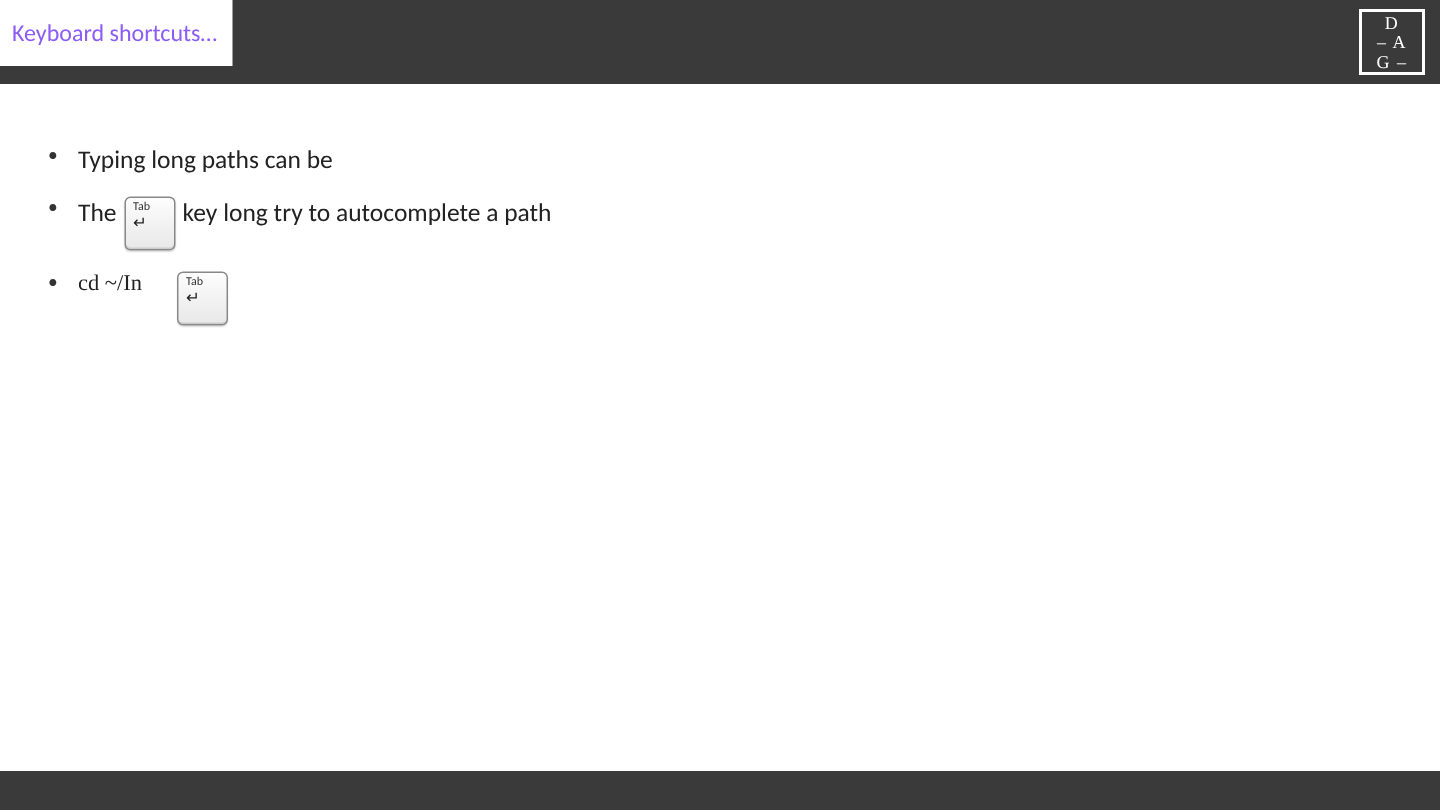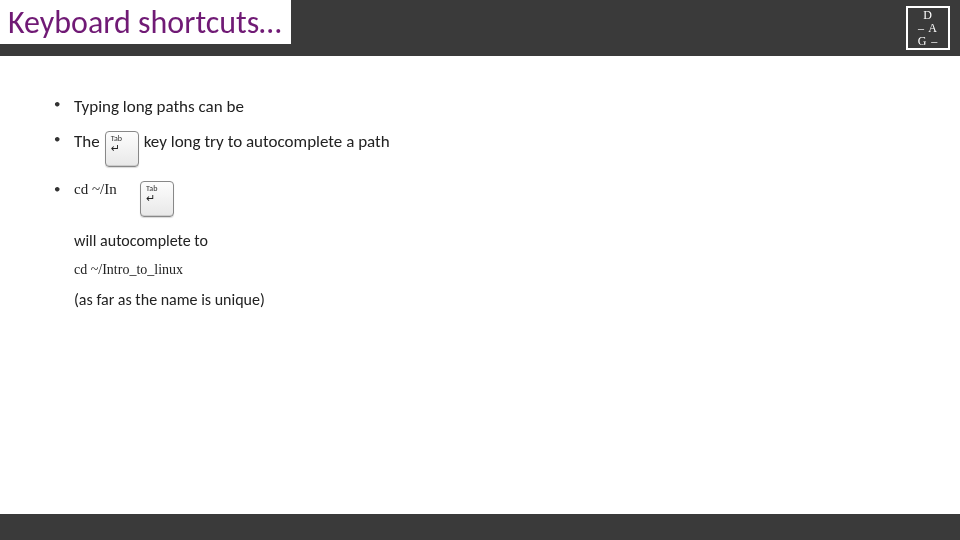--- a/index.html
+++ b/index.html
@@ -21,43 +21,43 @@
     position: absolute;
     top: 0;
     left: 0;
     background: #fff;
     padding: 10px 10px 10px 8px;
     height: 44px;
     display: flex;
     align-items: center;
   }
   .title-text {
-    font-size: 32px;
-    color: #701a75;
+    font-size: 16px;
+    color: #8b5cf6;
   }
   .logo {
     position: absolute;
     top: 6px;
     right: 10px;
     width: 44px;
     height: 44px;
     border: 2px solid #fff;
     color: #fff;
     font-size: 12px;
     line-height: 13px;
     display: flex;
     flex-direction: column;
     align-items: center;
     justify-content: center;
     font-weight: 500;
     background: #3a3a3a;
   }
   .logo-row { font-family: Georgia, serif; letter-spacing: 1px; }
   .content {
-    padding: 40px 20px 0 46px;
+    padding: 40px 20px 0 24px;
     font-size: 17px;
     color: #222;
   }
   ul { list-style: none; }
   .lvl1 > li {
     padding-left: 28px;
     position: relative;
     margin-bottom: 14px;
   }
   .lvl1 > li::before {
@@ -156,20 +156,15 @@
       <span class="li-line">
         <span class="mono">cd ~/In</span>
         &nbsp;&nbsp;&nbsp;&nbsp;
         <span class="key">
           <span class="klabel">Tab</span>
           <span class="karrow">↵</span>
         </span>
       </span>
     </li>
   </ul>
-  <div class="sub-block">
-    <p>will autocomplete to</p>
-    <p class="mono">cd ~/Intro_to_linux</p>
-    <p>(as far as the name is unique)</p>
-  </div>
 </div>
 
 <div class="footer"></div>
 
 </body></html>

